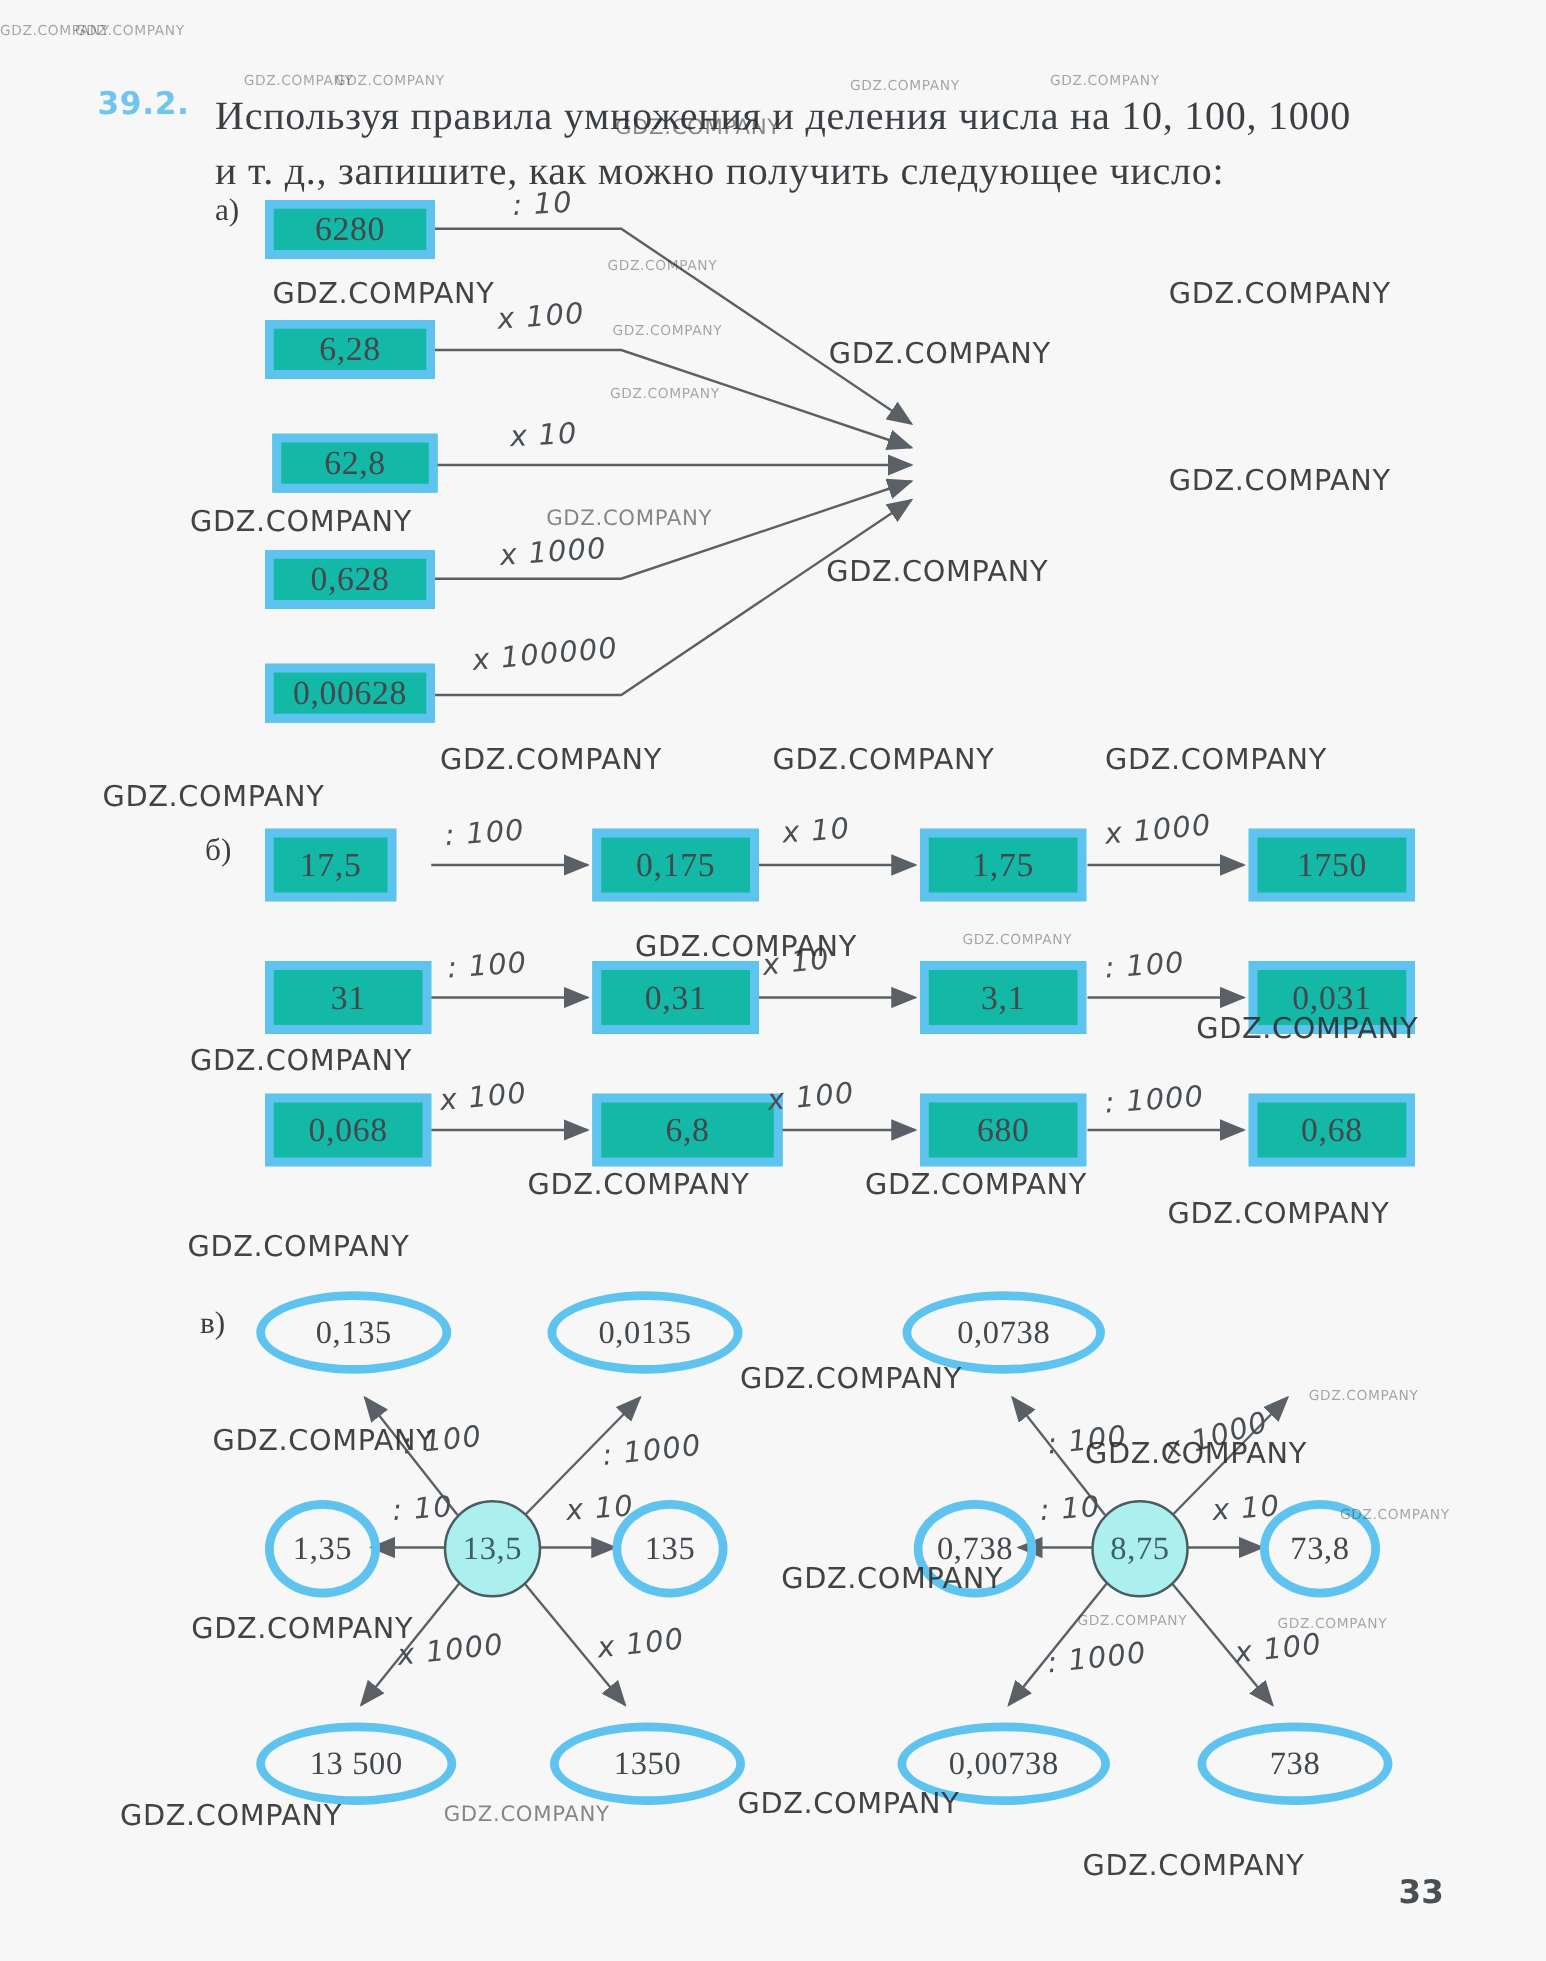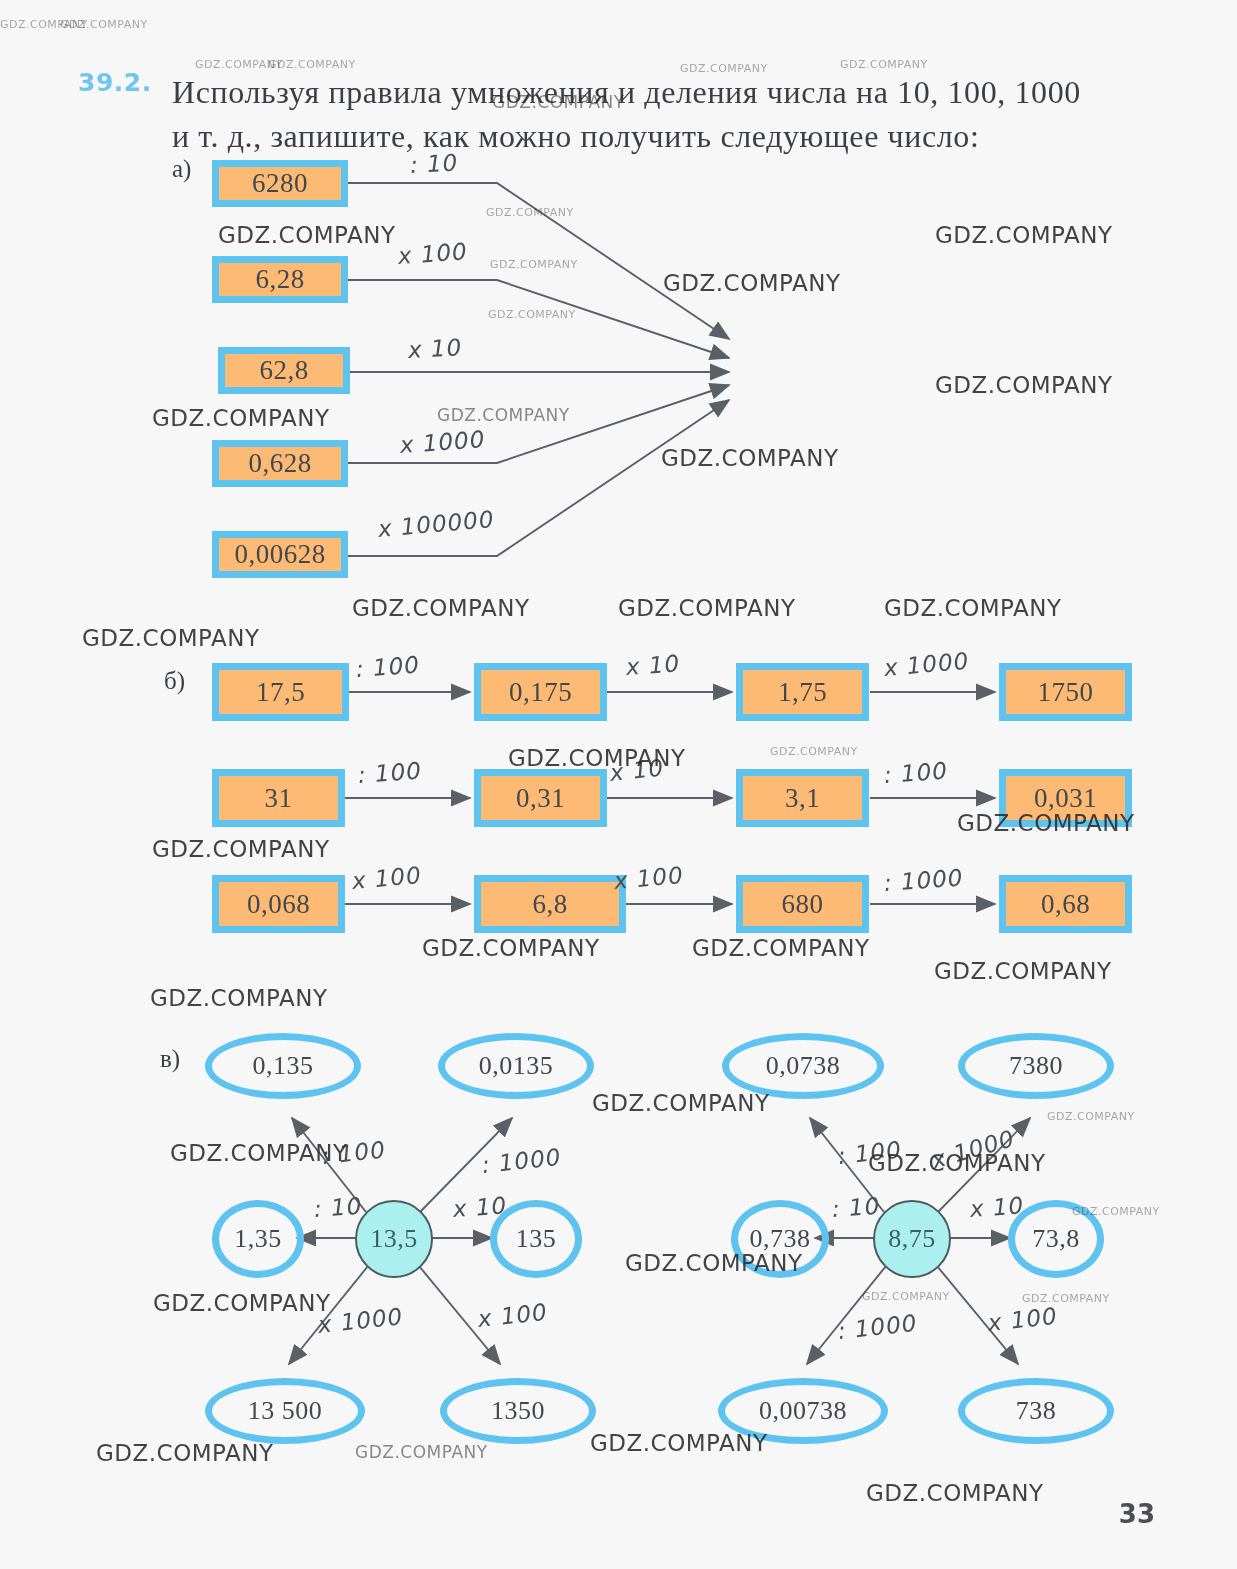--- a/index.html
+++ b/index.html
@@ -47,21 +47,21 @@
     font-family: "Liberation Serif", serif;
     font-size: 25px;
     color: #3b3f43;
   }
 
   
   .vbox {
     position: absolute;
     box-sizing: border-box;
     border: 7px solid #5ec3ee;
-    background: #fdba74;
+    background: #14b8a6;
     display: flex;
     align-items: center;
     justify-content: center;
     font-family: "Liberation Serif", serif;
     font-size: 27px;
     color: #43484d;
     letter-spacing: 0.5px;
   }
   .vbox.target {
     border: 2px solid #4d5b5e;
@@ -194,21 +194,21 @@
 
 
   <div class="op" style="left:410px; top:152px; transform:rotate(-3deg);">: 10</div>
   <div class="op" style="left:398px; top:243px; transform:rotate(-4deg);">x 100</div>
   <div class="op" style="left:408px; top:337px; transform:rotate(-3deg);">x 10</div>
   <div class="op" style="left:400px; top:432px; transform:rotate(-4deg);">x 1000</div>
   <div class="op" style="left:378px; top:516px; transform:rotate(-5deg);">x 100000</div>
 
   <div class="part-label" style="left:164px; top:667px;">б)</div>
 
-  <div class="vbox" style="left:212px; top:663px; width:137px; height:58px;">17,5</div>
+  <div class="vbox" style="left:212px; top:663px; width:105px; height:58px;">17,5</div>
   <div class="vbox" style="left:474px; top:663px; width:133px; height:58px;">0,175</div>
   <div class="vbox" style="left:736px; top:663px; width:133px; height:58px;">1,75</div>
   <div class="vbox" style="left:999px; top:663px; width:133px; height:58px;">1750</div>
   <div class="op" style="left:356px; top:656px; transform:rotate(-4deg);">: 100</div>
   <div class="op" style="left:626px; top:654px; transform:rotate(-4deg);">x 10</div>
   <div class="op" style="left:884px; top:655px; transform:rotate(-5deg);">x 1000</div>
 
   <div class="vbox" style="left:212px; top:769px; width:133px; height:58px;">31</div>
   <div class="vbox" style="left:474px; top:769px; width:133px; height:58px;">0,31</div>
   <div class="vbox" style="left:736px; top:769px; width:133px; height:58px;">3,1</div>
@@ -236,21 +236,20 @@
   <div class="ell center" style="left:355px; top:1200px; width:78px; height:78px;">13,5</div>
 
   <div class="op" style="left:322px; top:1143px; transform:rotate(-6deg);">: 100</div>
   <div class="op" style="left:482px; top:1152px; transform:rotate(-6deg);">: 1000</div>
   <div class="op" style="left:314px; top:1196px; transform:rotate(-4deg);">: 10</div>
   <div class="op" style="left:453px; top:1196px; transform:rotate(-4deg);">x 10</div>
   <div class="op" style="left:318px; top:1312px; transform:rotate(-6deg);">x 1000</div>
   <div class="op" style="left:478px; top:1306px; transform:rotate(-6deg);">x 100</div>
 
   <div class="ell" style="left:722px; top:1033px; width:162px; height:66px;">0,0738</div>
-  <div class="ell" style="left:958px; top:1033px; width:156px; height:66px;">7380</div>
   <div class="ell" style="left:731px; top:1200px; width:98px; height:78px;">0,738</div>
   <div class="ell" style="left:1008px; top:1200px; width:96px; height:78px;">73,8</div>
   <div class="ell" style="left:718px; top:1378px; width:170px; height:66px;">0,00738</div>
   <div class="ell" style="left:958px; top:1378px; width:156px; height:66px;">738</div>
   <div class="ell center" style="left:873px; top:1200px; width:78px; height:78px;">8,75</div>
 
   <div class="op" style="left:838px; top:1143px; transform:rotate(-6deg);">: 100</div>
   <div class="op" style="left:932px; top:1148px; transform:rotate(-16deg);">x 1000</div>
   <div class="op" style="left:832px; top:1196px; transform:rotate(-4deg);">: 10</div>
   <div class="op" style="left:970px; top:1196px; transform:rotate(-4deg);">x 10</div>

